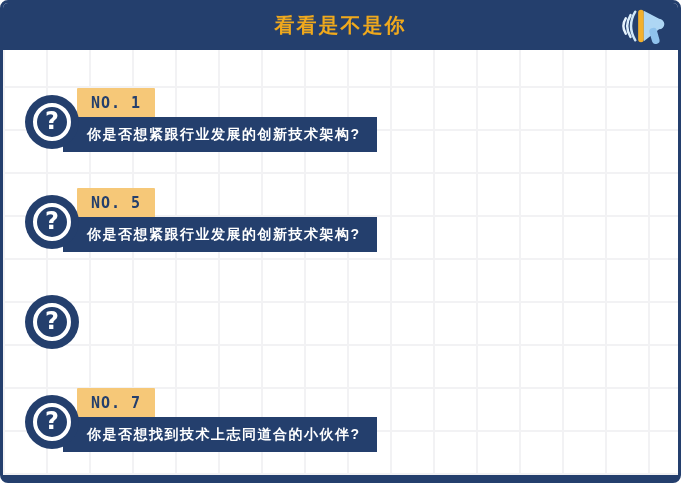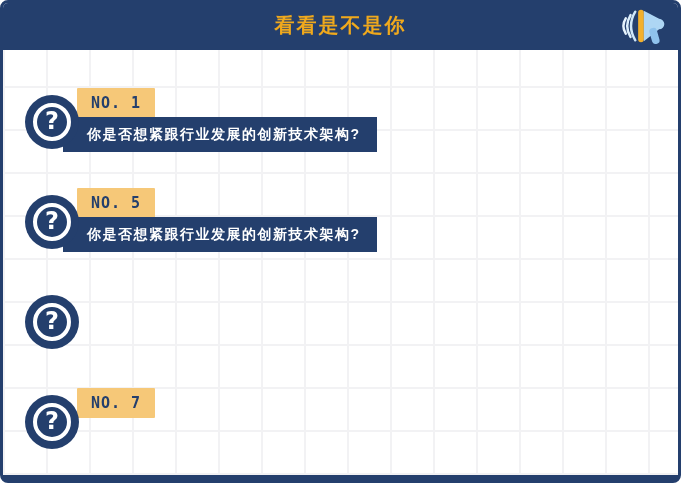--- a/index.html
+++ b/index.html
@@ -110,16 +110,17 @@
       <div class="q-circle">
         <div class="q-circle-inner">?</div>
       </div>
     </div>
 
     <div class="item item-4">
       <div class="q-circle">
         <div class="q-circle-inner">?</div>
       </div>
       <div class="q-badge">NO. 7</div>
+      <div class="q-bar">你是否想找到技术上志同道合的小伙伴?</div>
     </div>
 
   </div>
 </div>
 
 </body></html>

